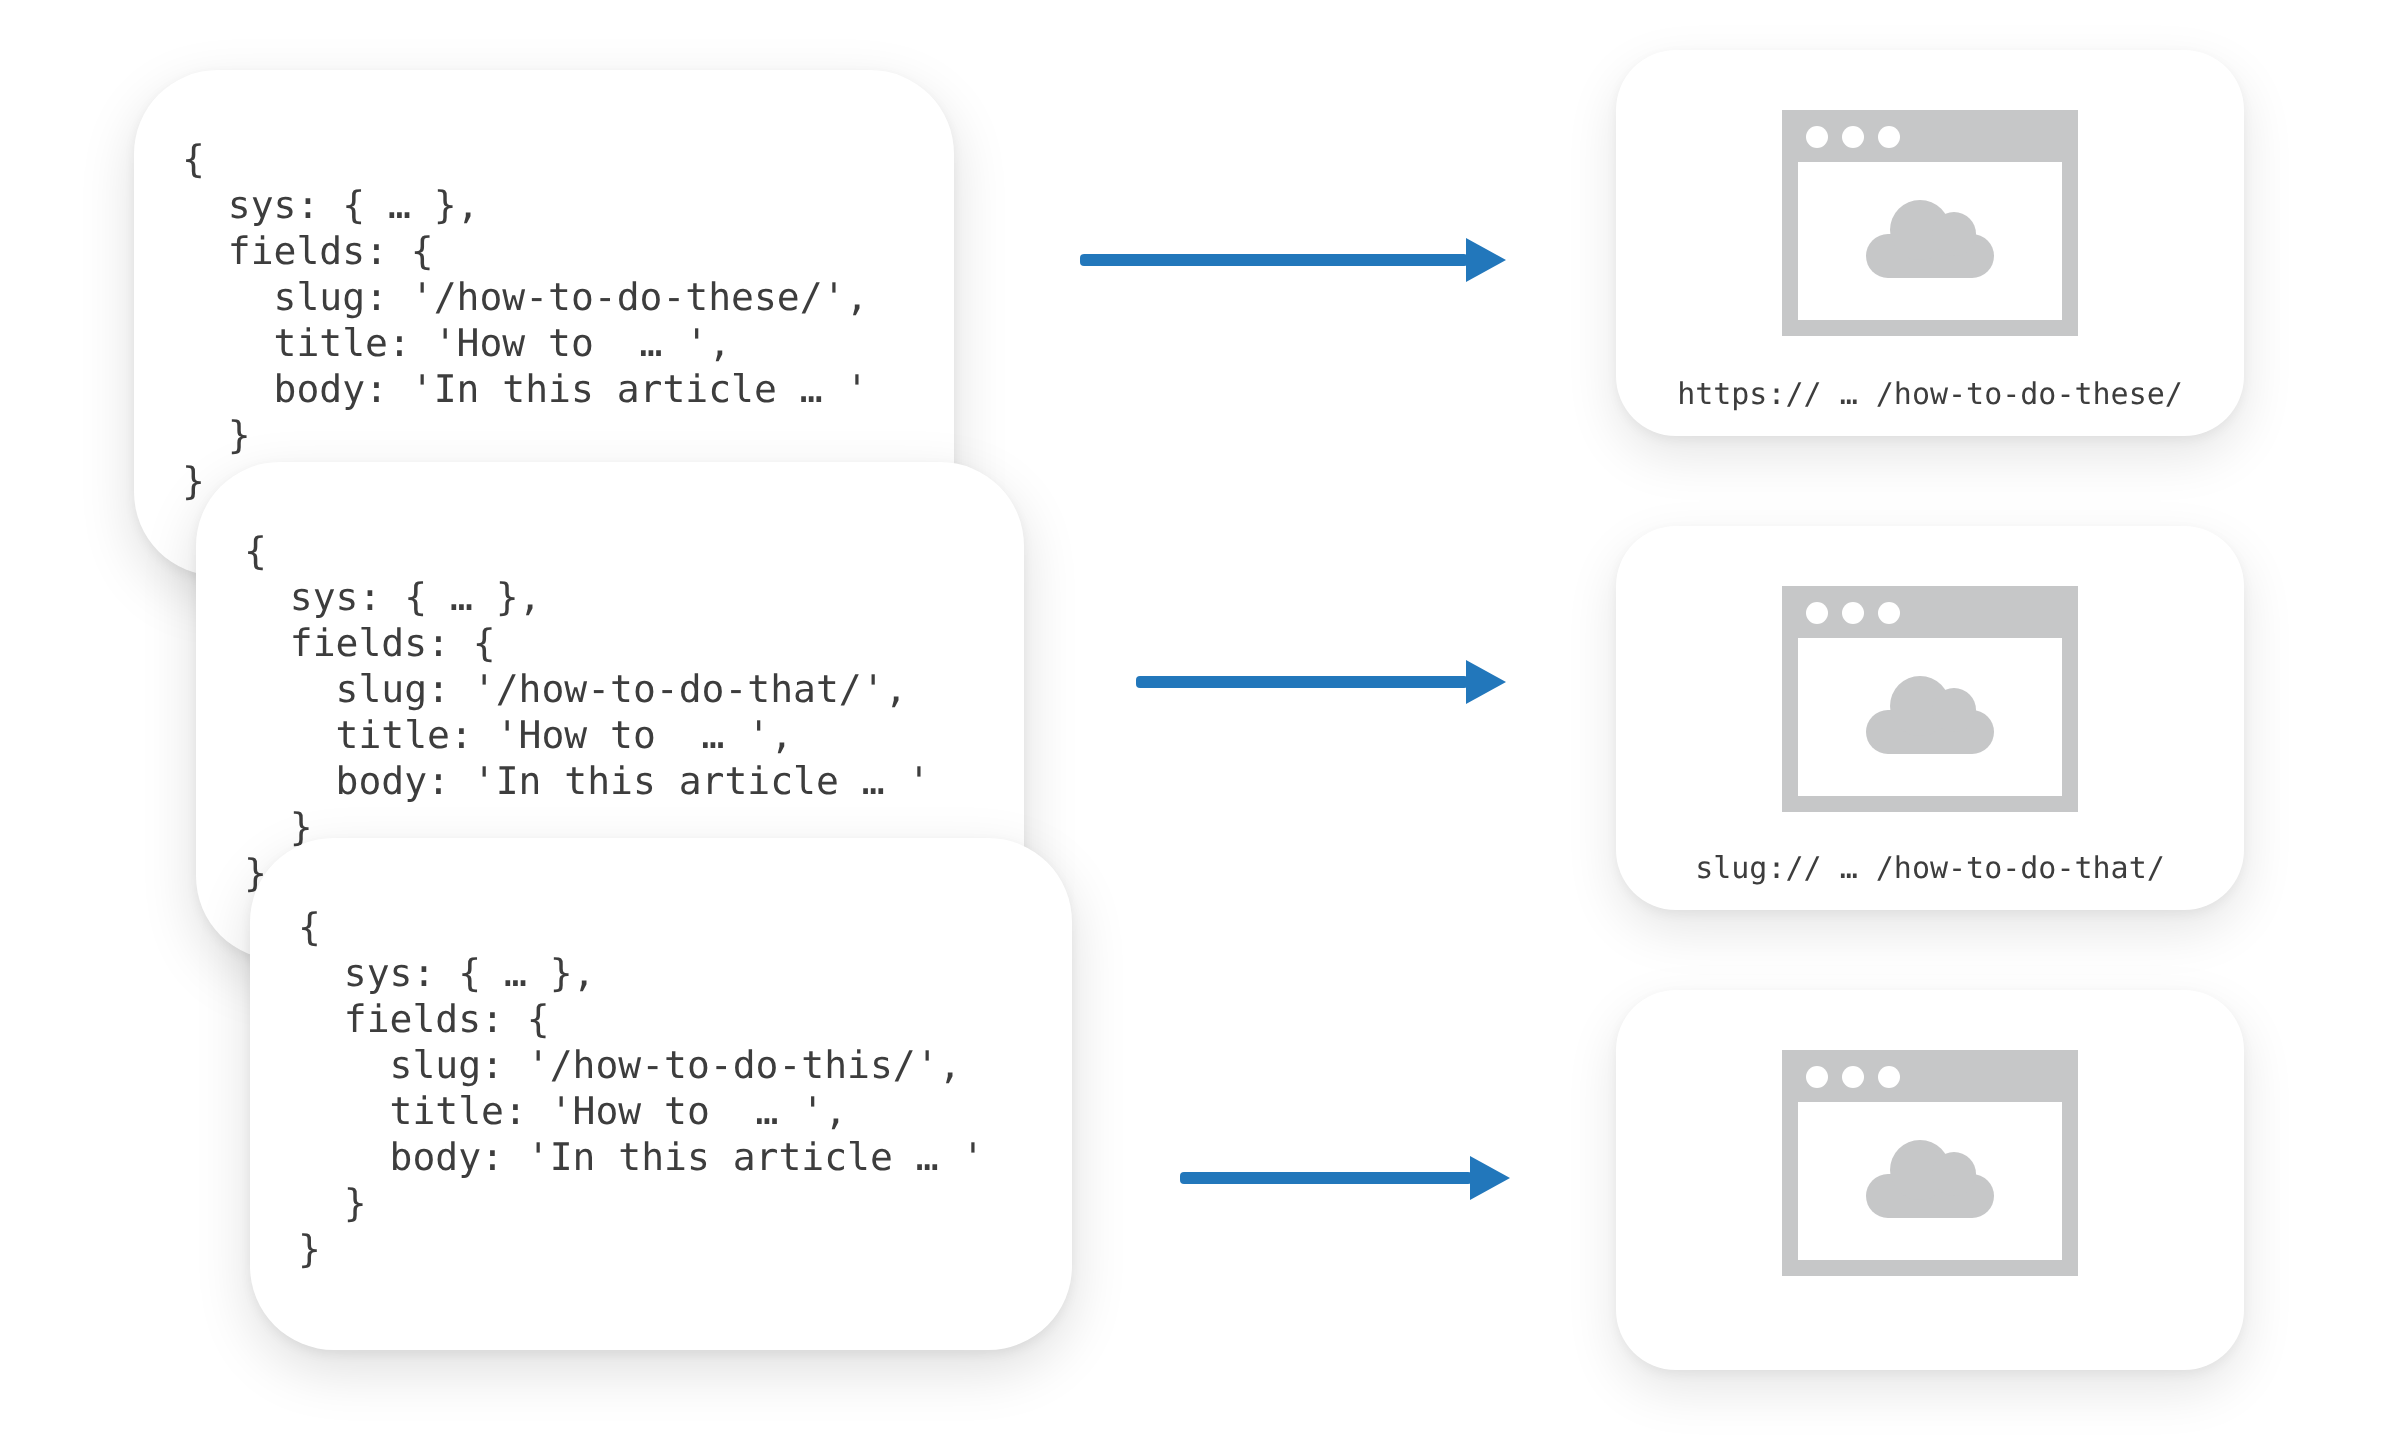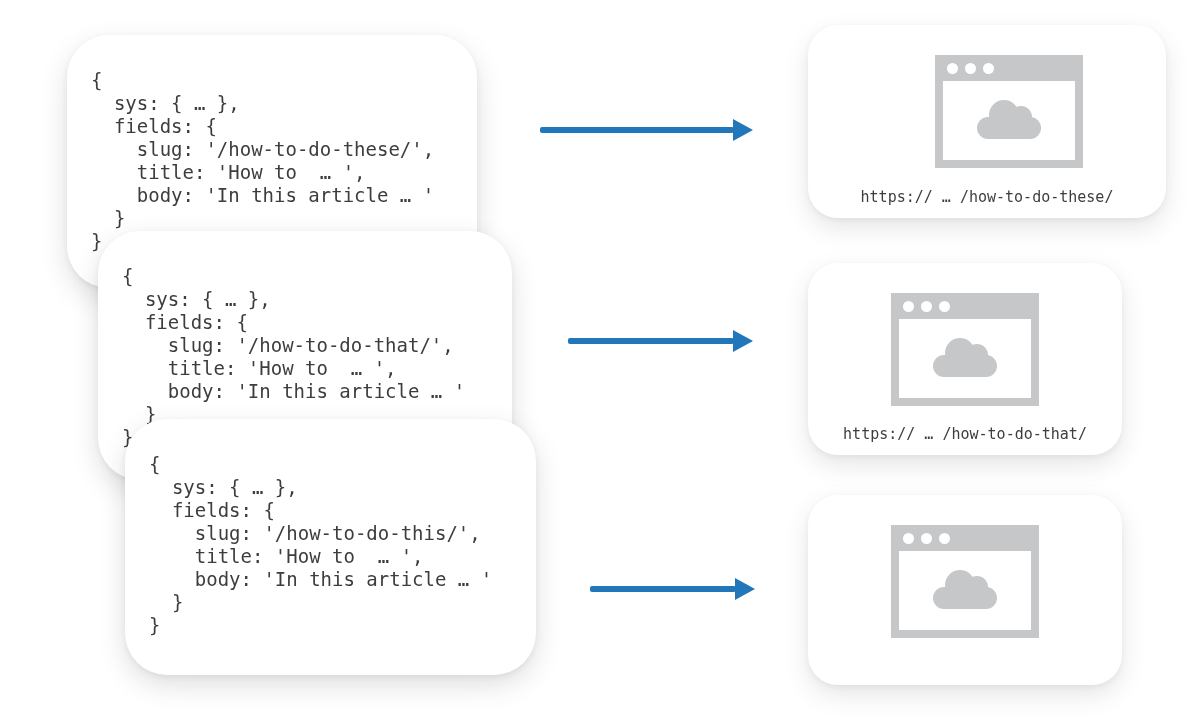--- a/index.html
+++ b/index.html
@@ -60,21 +60,21 @@
   .arrow-3 .arrow-head { left: 145px; }
 
   
   .page-card {
     position: absolute;
     width: 314px;
     background: #ffffff;
     border-radius: 30px;
     box-shadow: 0 10px 26px rgba(0,0,0,0.10), 0 2px 6px rgba(0,0,0,0.05);
   }
-  .page-1 { left: 808px; top: 25px;  height: 193px; padding-left: 44px; }
+  .page-1 { left: 808px; top: 25px;  height: 193px; }
   .page-2 { left: 808px; top: 263px; height: 192px; }
   .page-3 { left: 808px; top: 495px; height: 190px; }
 
   .browser {
     position: relative;
     width: 148px;
     height: 113px;
     margin: 30px auto 0 auto;
     background: #c6c7c8;
   }
@@ -197,21 +197,21 @@
     <div class="browser">
       <div class="browser-dots">
           <span></span>
           <span></span>
           <span></span>
         </div>
       <div class="browser-viewport">
         <div class="cloud"></div>
       </div>
     </div>
-    <div class="page-url">https:// … /how-to-do-that/</div>
+    <div class="page-url">slug:// … /how-to-do-that/</div>
   </div>
 
   <div class="page-card page-3">
     <div class="browser">
       <div class="browser-dots">
           <span></span>
           <span></span>
           <span></span>
         </div>
       <div class="browser-viewport">

